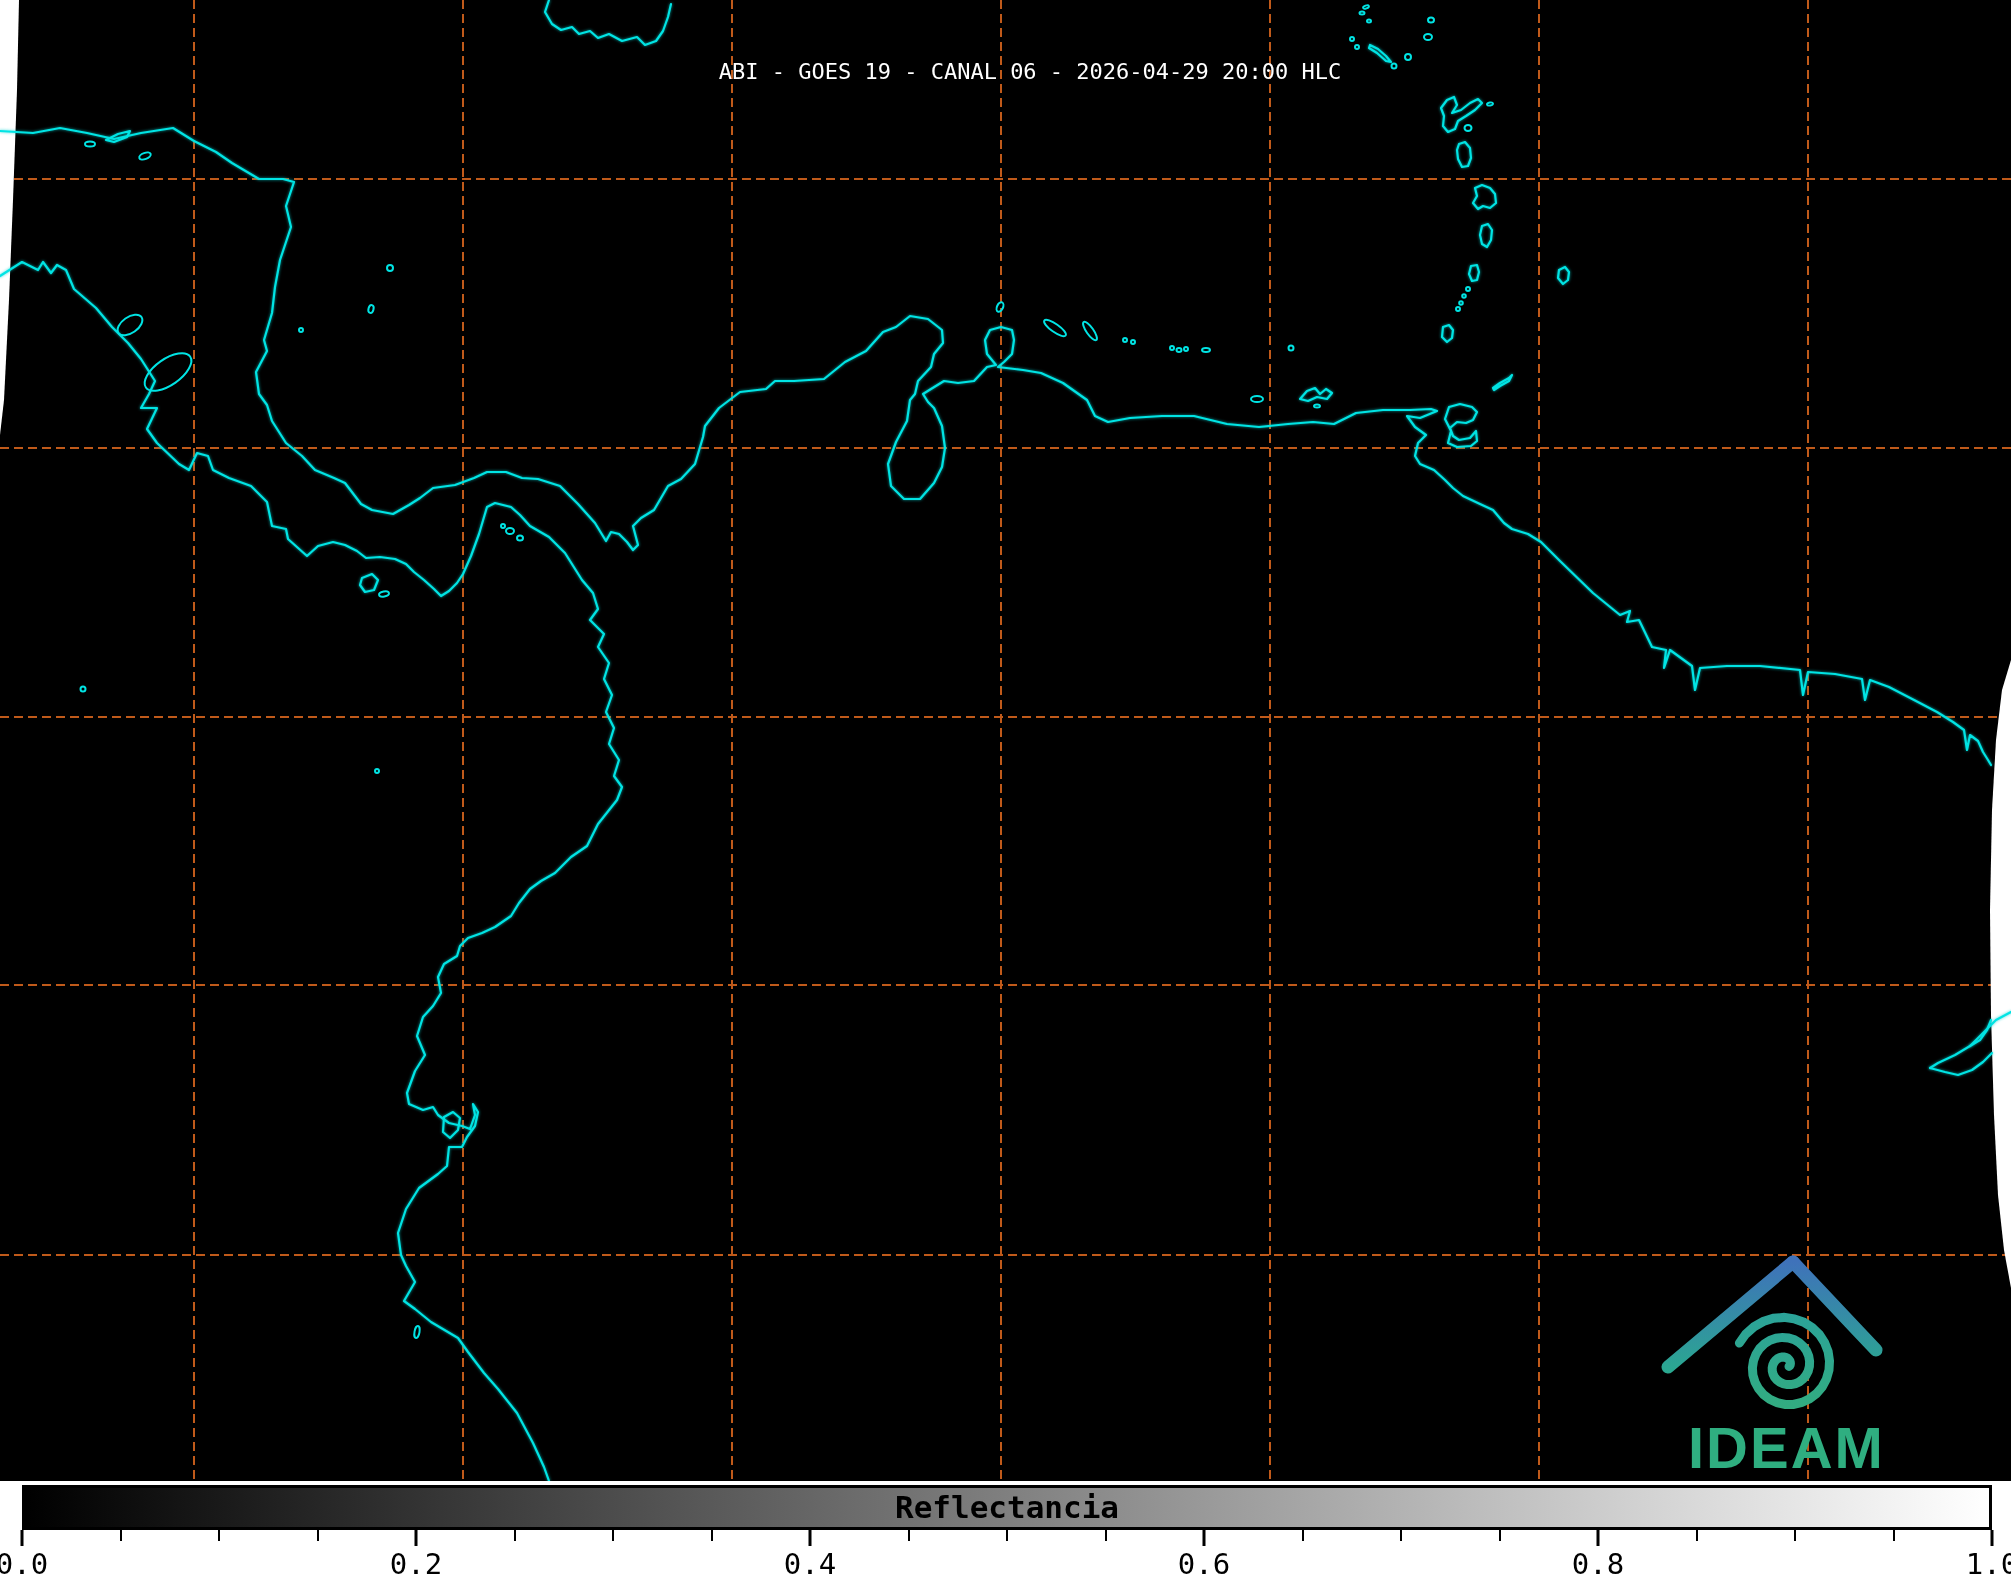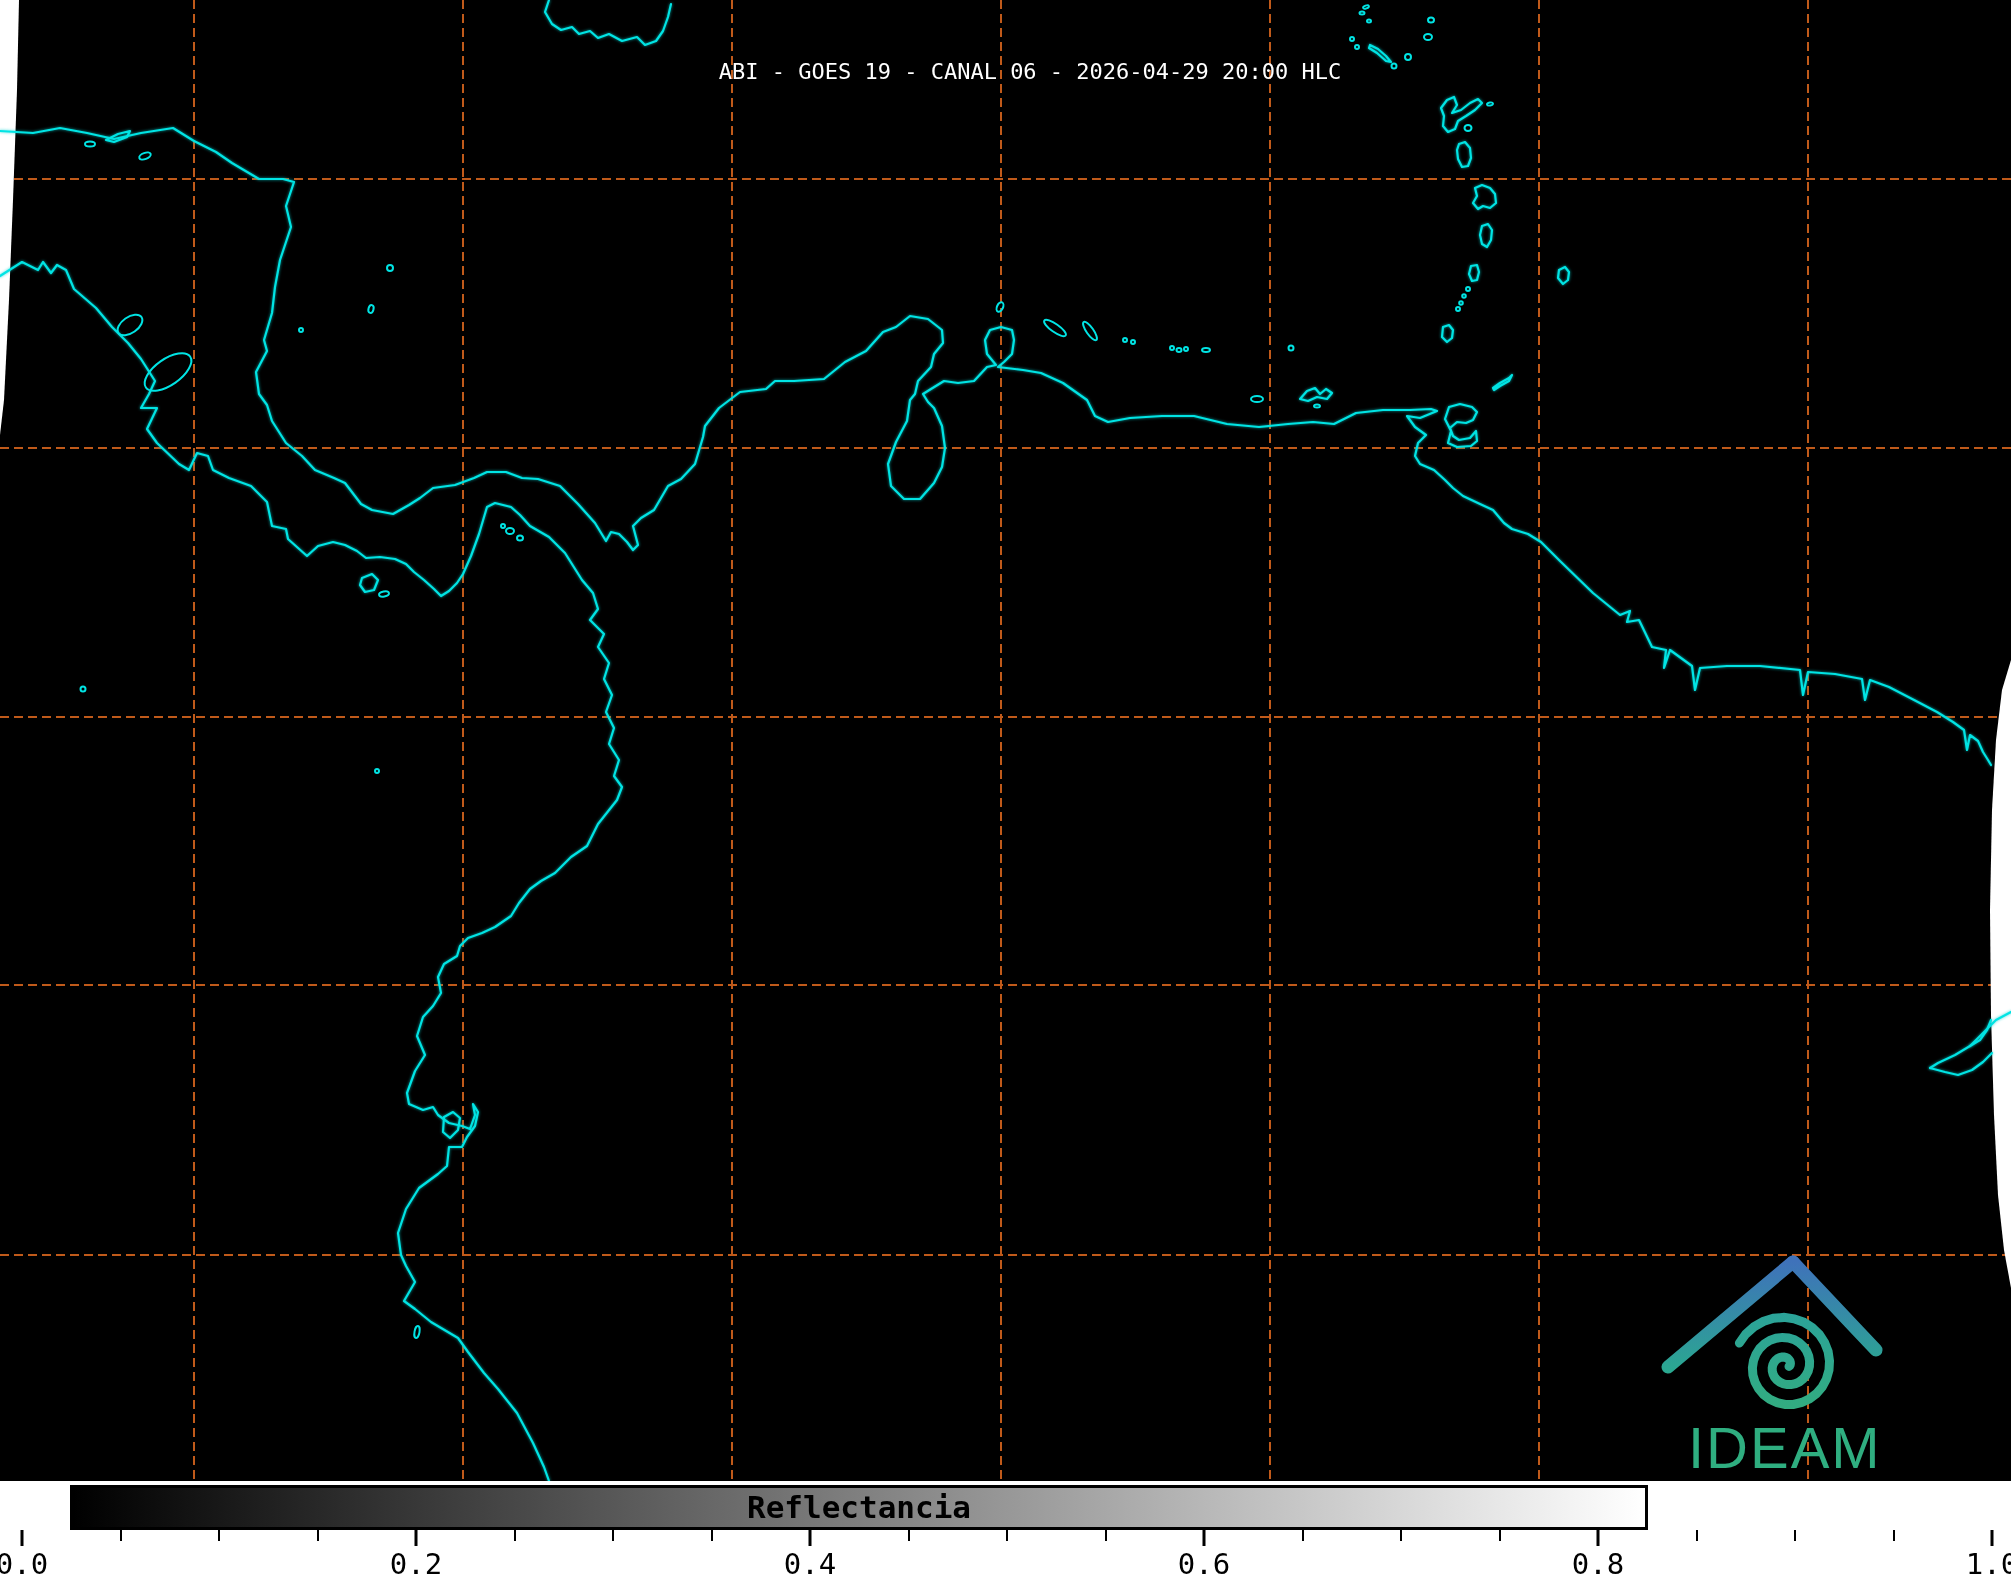--- a/index.html
+++ b/index.html
@@ -9,39 +9,39 @@
   .map-title{
     position:absolute;top:59px;left:1030px;transform:translateX(-50%);
     font-family:"DejaVu Sans Mono",monospace;font-size:22px;color:#ffffff;
     white-space:nowrap;letter-spacing:0px;z-index:5;
   }
   .band{
     position:absolute;left:0;top:1481px;width:2011px;height:96px;
     background:#ffffff;z-index:6;
   }
   .cbar{
-    position:absolute;left:22px;top:4px;width:1578px;height:45px;
+    position:absolute;left:22px;top:4px;width:1970px;height:45px;
     background:linear-gradient(to right,#000000,#ffffff);
-    border:3px solid #000;box-sizing:border-box;margin-left:48px;
+    border:3px solid #000;box-sizing:border-box;
   }
   .cbar-title{
     position:absolute;left:50%;top:50%;transform:translate(-50%,-54%);
     font-family:"DejaVu Sans Mono",monospace;font-weight:bold;font-size:31px;color:#000;
     white-space:nowrap;
   }
   .tick{position:absolute;top:49px;background:#000;transform:translateX(-50%);}
   .tick.major{width:3px;height:16px;}
   .tick.minor{width:2px;height:11px;}
   .tick-label{
     position:absolute;top:66px;transform:translateX(-50%);
     font-family:"DejaVu Sans Mono",monospace;font-size:29px;color:#000;white-space:nowrap;
   }
   .ideam-text{
     position:absolute;left:1688px;top:1414px;z-index:5;
-    font-family:"Liberation Sans","DejaVu Sans",sans-serif;font-weight:normal;
+    font-family:"Liberation Sans","DejaVu Sans",sans-serif;font-weight:bold;
     font-size:58px;letter-spacing:2px;
   }
   .coast{fill:none;stroke-width:2.2;stroke-linejoin:round;stroke-linecap:round;
     filter:drop-shadow(0 0 1.5px rgba(0,210,210,.75));}
   .isl{fill:none;stroke-width:2;}
   .grid-line{fill:none;stroke-width:2;}
 </style>
 </head>
 <body>
 

